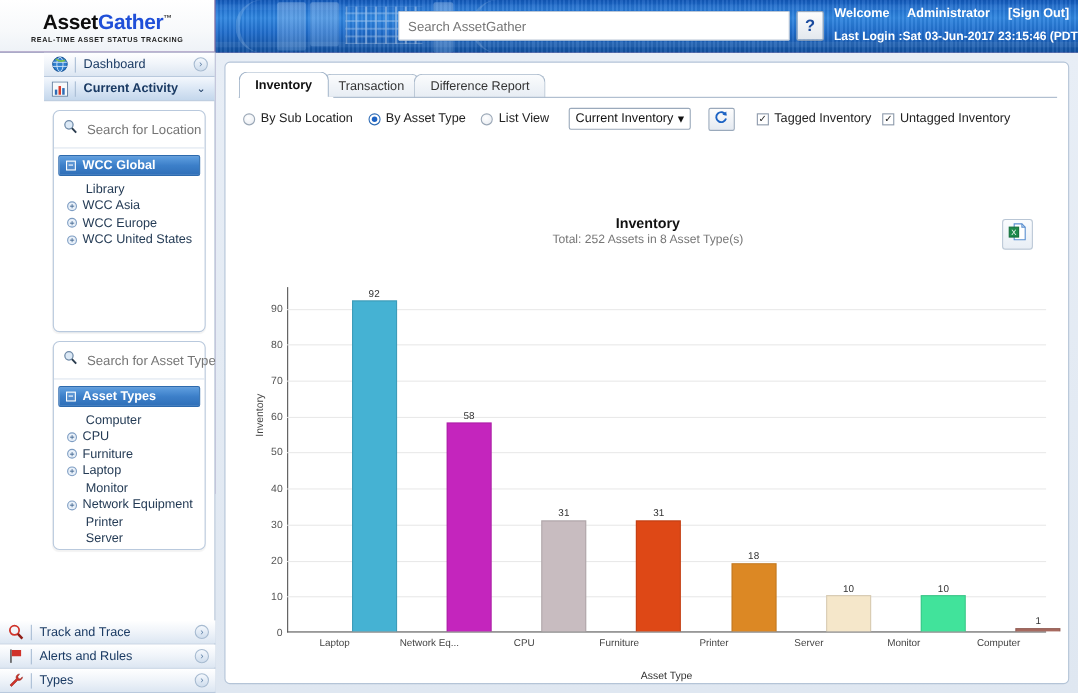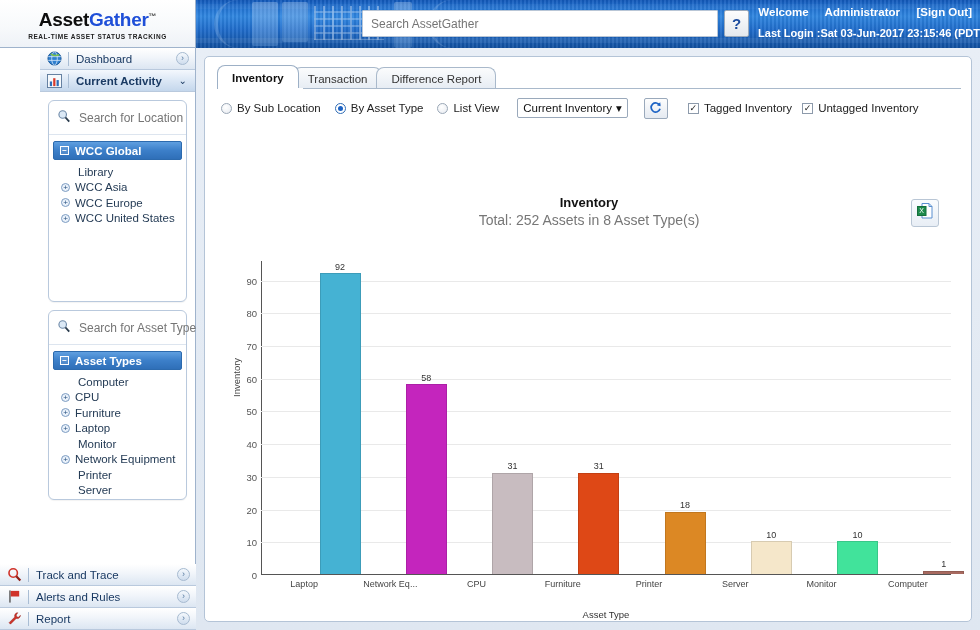--- a/index.html
+++ b/index.html
@@ -206,21 +206,21 @@
     display:inline-flex; align-items:center; justify-content:center;
     font-size:9px; color:#222; line-height:9px;
   }
 
   .chart-title {
     position:absolute; left:0; top:138px; width:768px; text-align:center;
     font-size:13px; font-weight:bold; color:#111;
   }
   .chart-sub {
     position:absolute; left:0; top:155px; width:768px; text-align:center;
-    font-size:14px; color:#777;
+    font-size:11px; color:#777;
   }
   .export-btn {
     position:absolute; right:32px; top:142px; width:28px; height:28px;
     background: linear-gradient(to bottom,#fafcfe,#e8eef5);
     border:1px solid #b9c6d5; border-radius:3px; cursor:pointer;
     display:flex; align-items:center; justify-content:center;
   }
 
   
   .chart-area { position:absolute; left:0; top:190px; width:768px; height:372px; }
@@ -430,21 +430,21 @@
         <div class="nav-label">Alerts and Rules</div>
         <div class="nav-arrow">›</div>
       </div>
       <div class="nav-row">
         <div class="nav-ico">
           <svg width="15" height="15" viewBox="0 0 16 16">
             <path d="M11.5 1.8 a3.4 3.4 0 0 0 -3.2 4.6 L2.2 12.5 l1.5 1.5 l6.1 -6.1 a3.4 3.4 0 0 0 4.5 -3.3 l-2.1 2.1 l-1.9 -0.5 l-0.5 -1.9 Z" fill="#d0332a" stroke="#8f1d16" stroke-width="0.5"></path>
           </svg>
         </div>
         <div class="nav-divider"></div>
-        <div class="nav-label">Report</div>
+        <div class="nav-label">Types</div>
         <div class="nav-arrow">›</div>
       </div>
     </div>
   </div>
 
   <div class="main">
     <div class="content-card">
 
       <div class="tabs">
         <div class="tab active">

